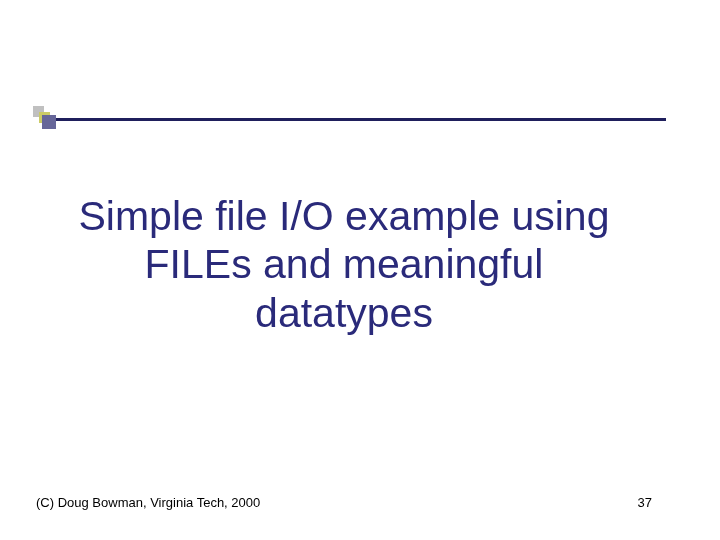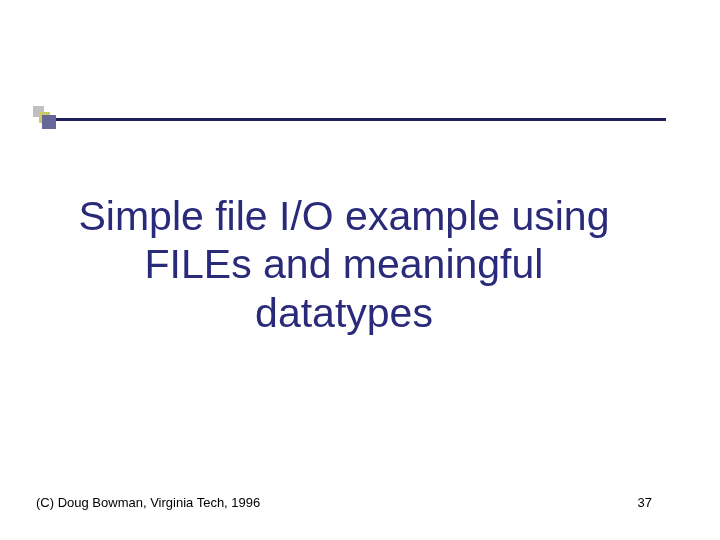--- a/index.html
+++ b/index.html
@@ -74,17 +74,17 @@
 <div class="slide">
 
   <div class="small-square sq-top-light"></div>
   <div class="small-square sq-top-yellow"></div>
   <div class="header-line"></div>
   <div class="sq-bottom-large"></div>
 
   <div class="title">Simple file I/O example using FILEs and meaningful datatypes</div>
 
   <div class="footer">
-    <span>(C) Doug Bowman, Virginia Tech, 1996</span>
+    <span>(C) Doug Bowman, Virginia Tech, 2000</span>
     <span>37</span>
   </div>
 
 </div>
 
 </body></html>

